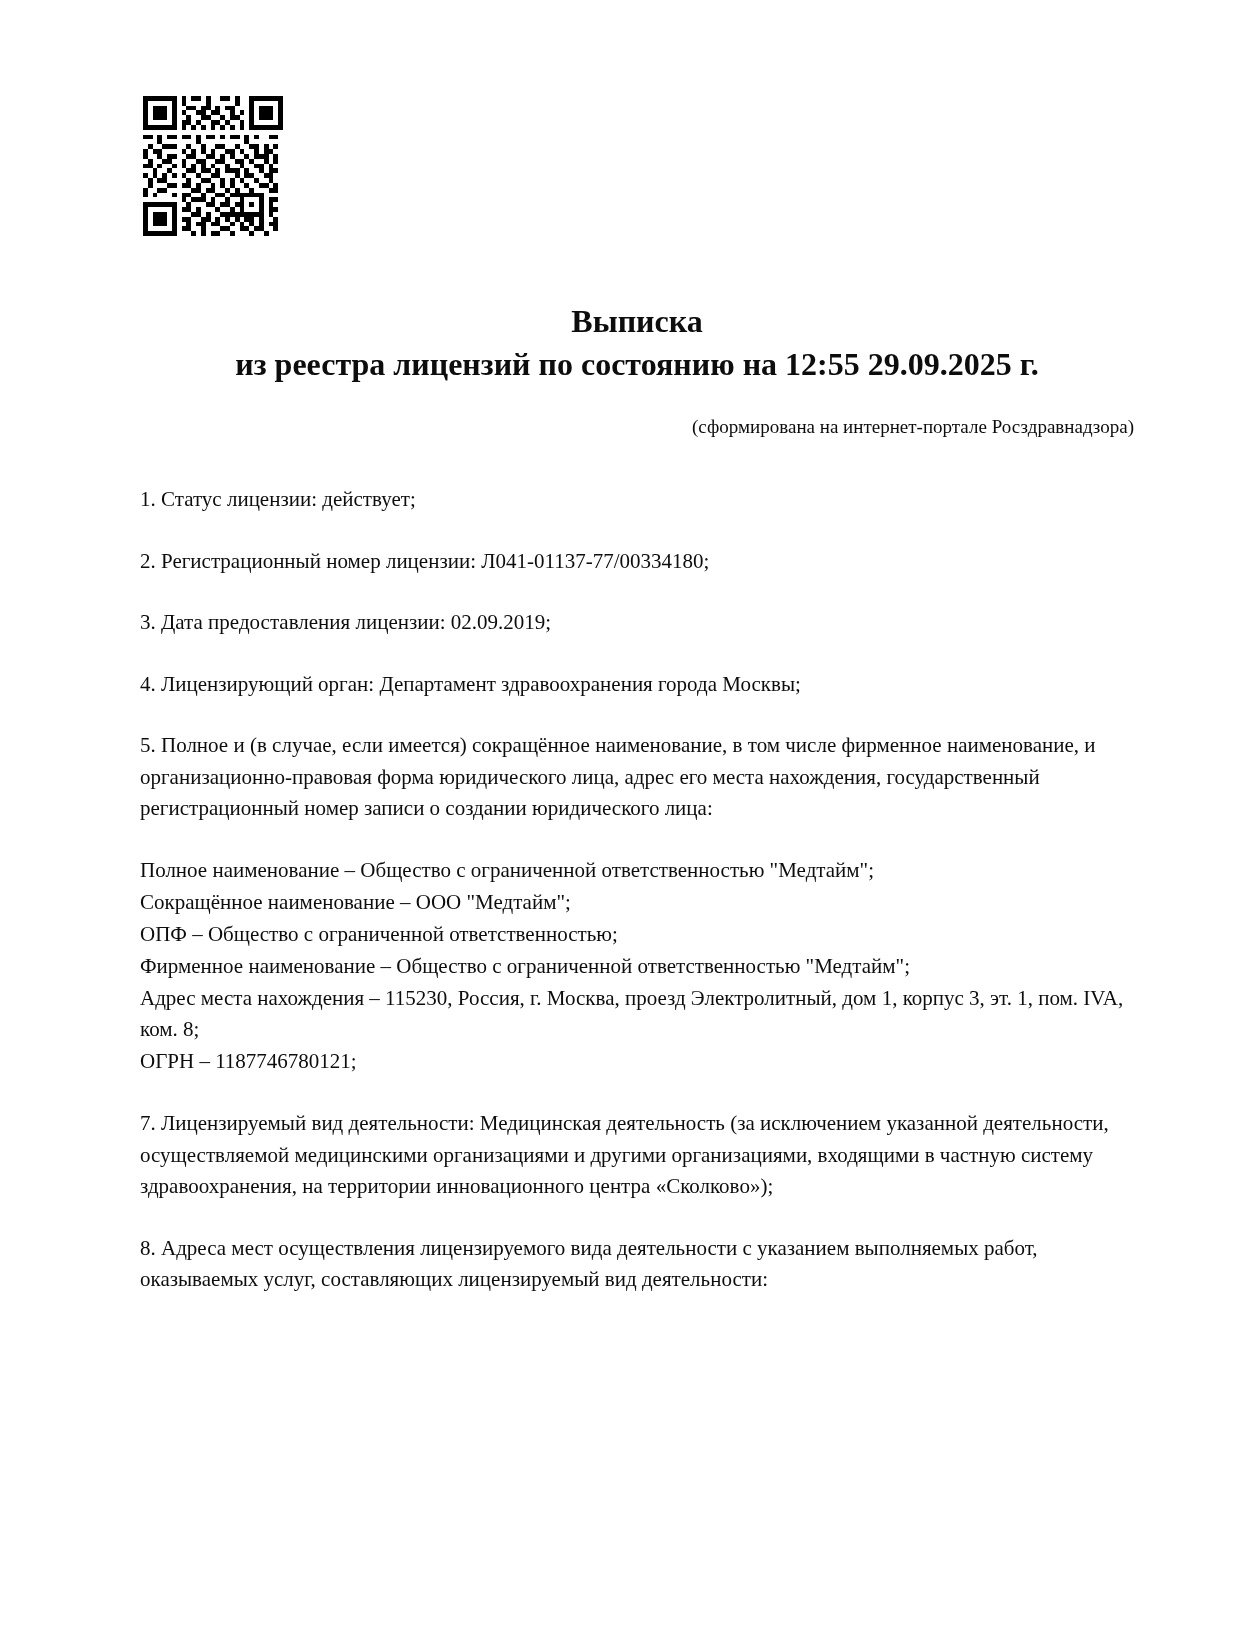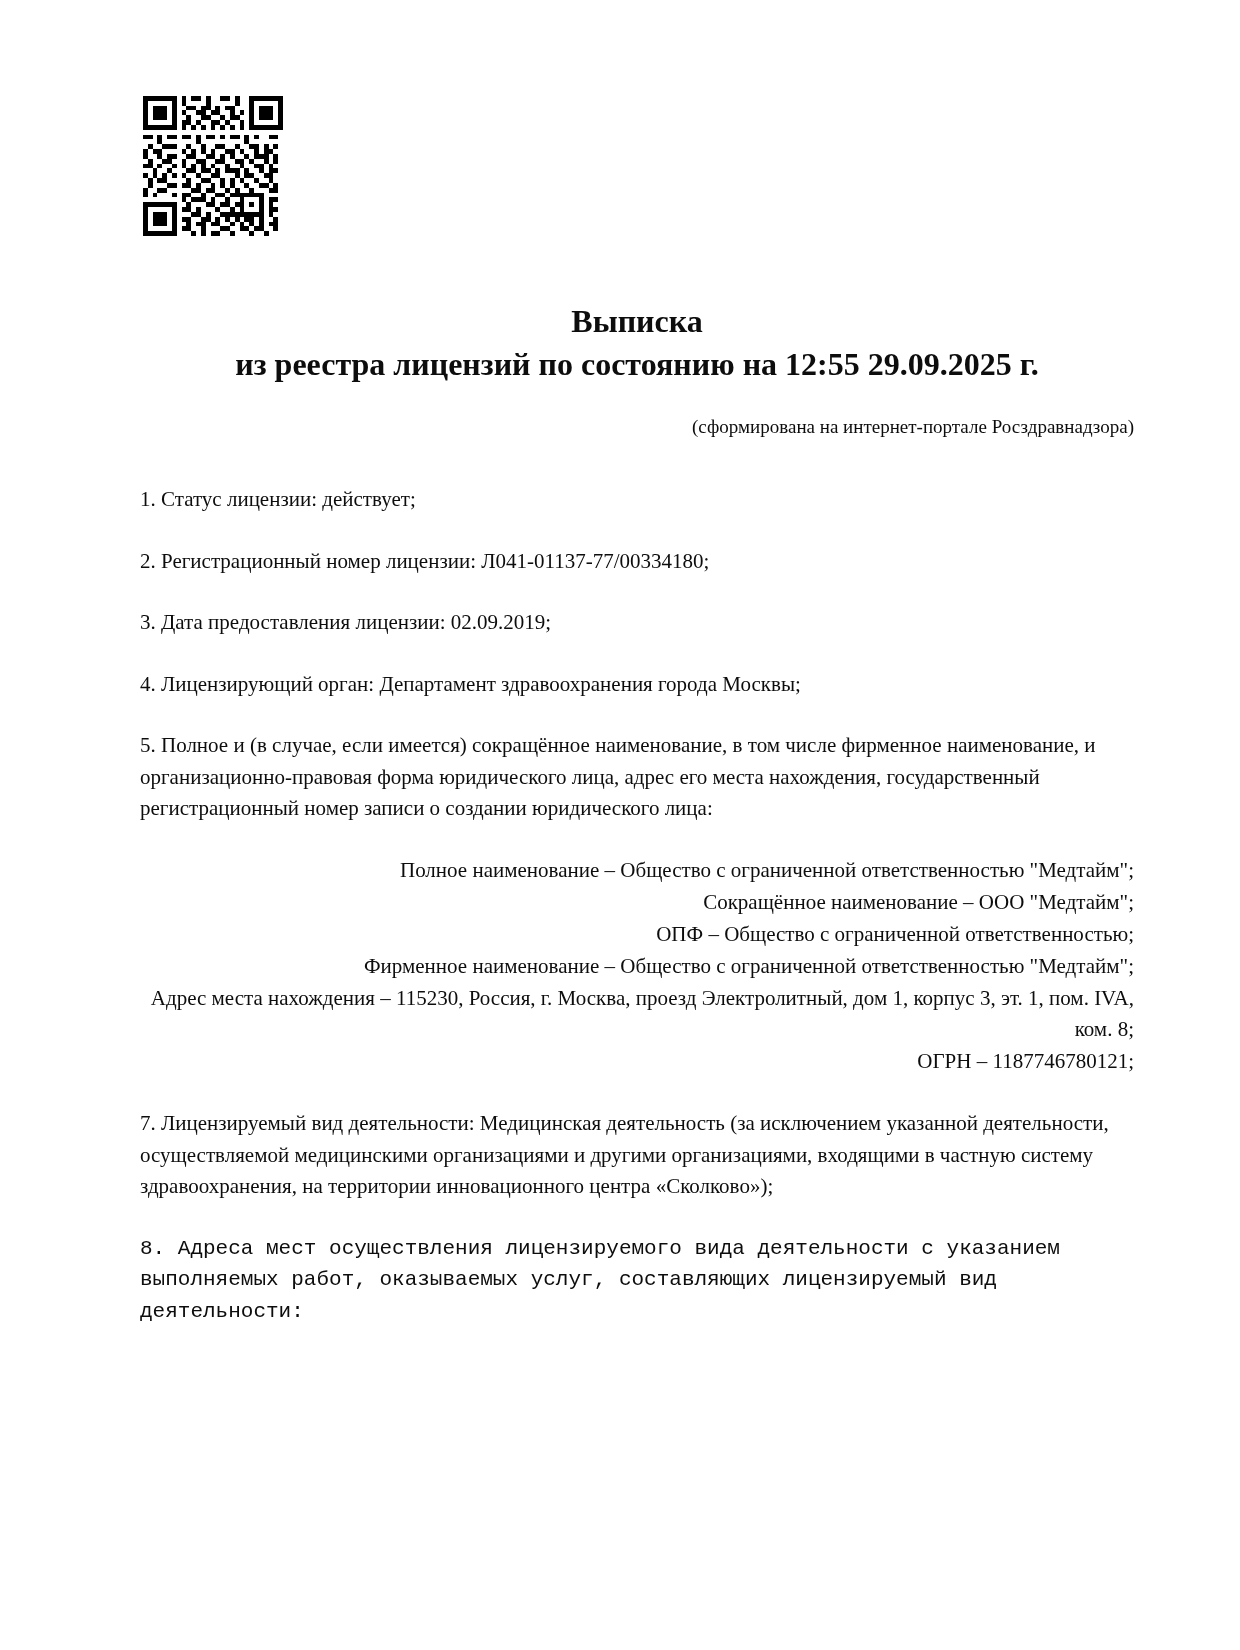--- a/index.html
+++ b/index.html
@@ -53,28 +53,28 @@
   .body-block {
     margin-top: 46px;
   }
 
   p.item {
     font-size: 21px;
     line-height: 1.5;
     margin: 0 0 30px 0;
     text-align: left;
   }
-  p.item:last-child { margin-bottom: 7px; font-family: Liberation Mono, monospace; }
+  p.item:last-child { margin-bottom: 7px; }
 
   .names-block {
     font-size: 21px;
     line-height: 1.52;
     margin: 0 0 30px 0;
   }
-  .names-block div { margin: 0; text-align: right; }
+  .names-block div { margin: 0; }
 </style>
 </head>
 <body>
 
 <div class="page">
 
   <div class="qr-wrap">
     <svg width="140" height="140" viewBox="0 0 29 29" shape-rendering="crispEdges">
       <rect width="29" height="29" fill="#ffffff"></rect>
       <g fill="#000000">

